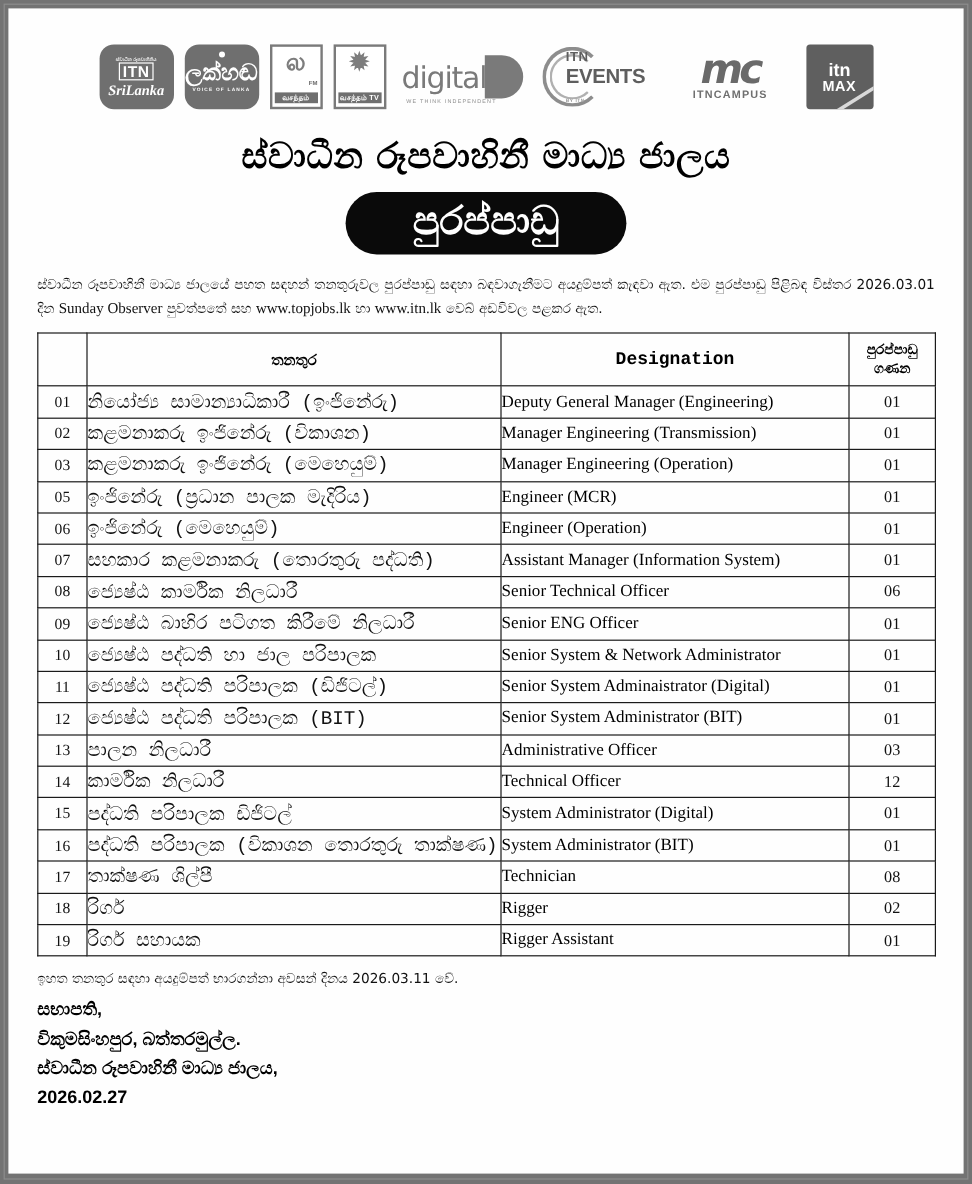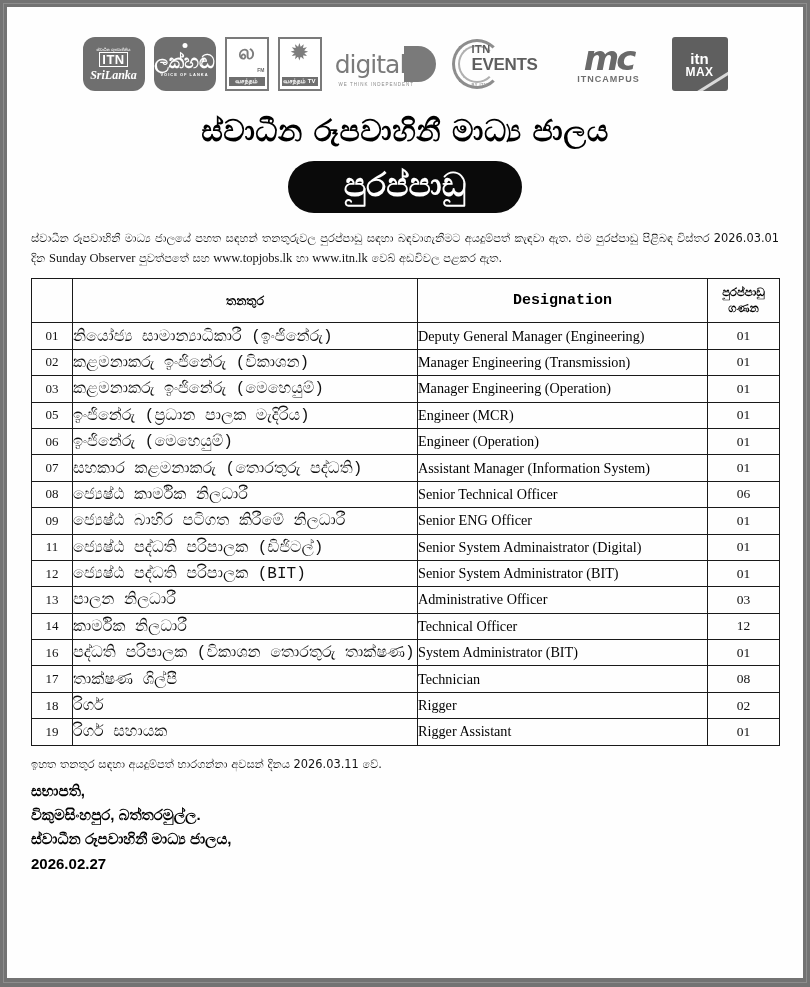--- a/index.html
+++ b/index.html
@@ -364,20 +364,26 @@
             <td class="en">Senior Technical Officer</td>
             <td class="cnt">06</td>
           </tr>
           <tr>
             <td class="idx">09</td>
             <td class="si">ජ්‍යෙෂ්ඨ බාහිර පටිගත කිරීමේ නිලධාරී</td>
             <td class="en">Senior ENG Officer</td>
             <td class="cnt">01</td>
           </tr>
           <tr>
+            <td class="idx">10</td>
+            <td class="si">ජ්‍යෙෂ්ඨ පද්ධති හා ජාල පරිපාලක</td>
+            <td class="en">Senior System &amp; Network Administrator</td>
+            <td class="cnt">01</td>
+          </tr>
+          <tr>
             <td class="idx">11</td>
             <td class="si">ජ්‍යෙෂ්ඨ පද්ධති පරිපාලක (ඩිජිටල්)</td>
             <td class="en">Senior System Adminaistrator (Digital)</td>
             <td class="cnt">01</td>
           </tr>
           <tr>
             <td class="idx">12</td>
             <td class="si">ජ්‍යෙෂ්ඨ පද්ධති පරිපාලක (BIT)</td>
             <td class="en">Senior System Administrator (BIT)</td>
             <td class="cnt">01</td>
@@ -386,20 +392,26 @@
             <td class="idx">13</td>
             <td class="si">පාලන නිලධාරී</td>
             <td class="en">Administrative Officer</td>
             <td class="cnt">03</td>
           </tr>
           <tr>
             <td class="idx">14</td>
             <td class="si">කාර්මික නිලධාරී</td>
             <td class="en">Technical Officer</td>
             <td class="cnt">12</td>
+          </tr>
+          <tr>
+            <td class="idx">15</td>
+            <td class="si">පද්ධති පරිපාලක ඩිජිටල්</td>
+            <td class="en">System Administrator (Digital)</td>
+            <td class="cnt">01</td>
           </tr>
           <tr>
             <td class="idx">16</td>
             <td class="si">පද්ධති පරිපාලක (විකාශන තොරතුරු තාක්ෂණ)</td>
             <td class="en">System Administrator (BIT)</td>
             <td class="cnt">01</td>
           </tr>
           <tr>
             <td class="idx">17</td>
             <td class="si">තාක්ෂණ ශිල්පී</td>

